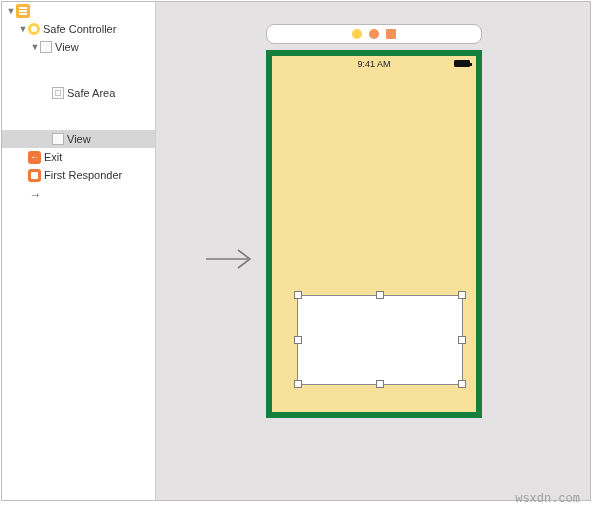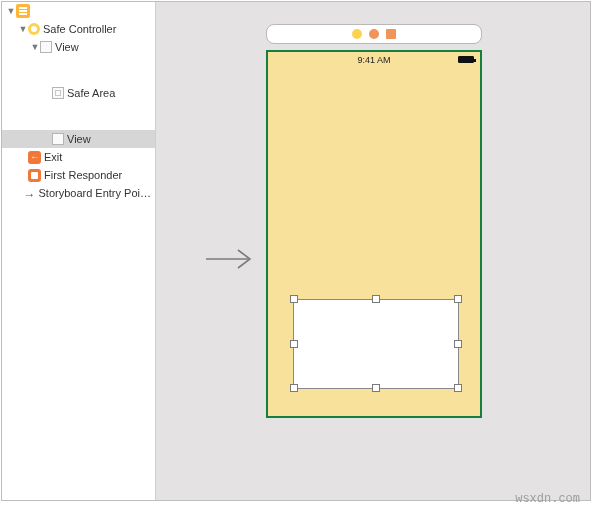--- a/index.html
+++ b/index.html
@@ -37,21 +37,21 @@
   .entry-arrow { position: absolute; left: 48px; top: 245px; color: #7e7a7b; }
 
   
   .device-wrap { position: absolute; left: 110px; top: 22px; }
   .titlebar { width: 216px; height: 20px; background: #fff; border: 1px solid #b8b8b8; border-radius: 8px; display: flex; align-items: center; justify-content: center; gap: 7px; margin-bottom: 6px; }
   .tb-dot { width: 10px; height: 10px; border-radius: 50%; }
   .tb-y { background: #fcd24e; }
   .tb-o { background: #f0945a; }
   .tb-sq { width: 10px; height: 10px; background: #f0945a; border-radius: 1px; }
 
-  .device { width: 216px; height: 368px; background: #f7e19b; border: 2px solid #15803d; position: relative; }
+  .device { width: 216px; height: 368px; background: #f7e19b; border: 6px solid #15803d; position: relative; }
   .statusbar { height: 16px; display: flex; align-items: center; justify-content: center; font-size: 9px; color: #222; position: relative; }
   .battery { position: absolute; right: 6px; top: 4px; width: 16px; height: 7px; border: 1px solid #111; border-radius: 1px; background: #111; }
   .battery::after { content: ""; position: absolute; right: -3px; top: 1.5px; width: 2px; height: 3px; background: #111; }
 
   
   .subview { position: absolute; left: 26px; bottom: 28px; width: 164px; height: 88px; background: #fff; }
   .sel-outline { position: absolute; border: 1px solid #888; pointer-events: none; }
   .handle { position: absolute; width: 8px; height: 8px; background: #fff; border: 1px solid #7a7a7a; }
 
   .watermark { position: absolute; right: 20px; bottom: 4px; font-size: 12px; color: #9e9e9e; font-family: Liberation Mono, monospace; }
@@ -92,21 +92,20 @@
       <span>Exit</span>
     </div>
     <div class="row pad2">
       <span class="tri"></span>
       <span class="ic ic-resp"></span>
       <span>First Responder</span>
     </div>
     <div class="row pad2">
       <span class="tri"></span>
       <span class="ic ic-arrow">→</span>
-      <span>Storyboard Entry Poi…</span>
     </div>
   </div>
 
   <div class="canvas">
 
     <svg class="entry-arrow" width="54" height="24">
       <line x1="2" y1="12" x2="44" y2="12" stroke="#7e7a7b" stroke-width="1.6"></line>
       <polyline points="34,3 46,12 34,21" fill="none" stroke="#7e7a7b" stroke-width="1.6"></polyline>
     </svg>
 

